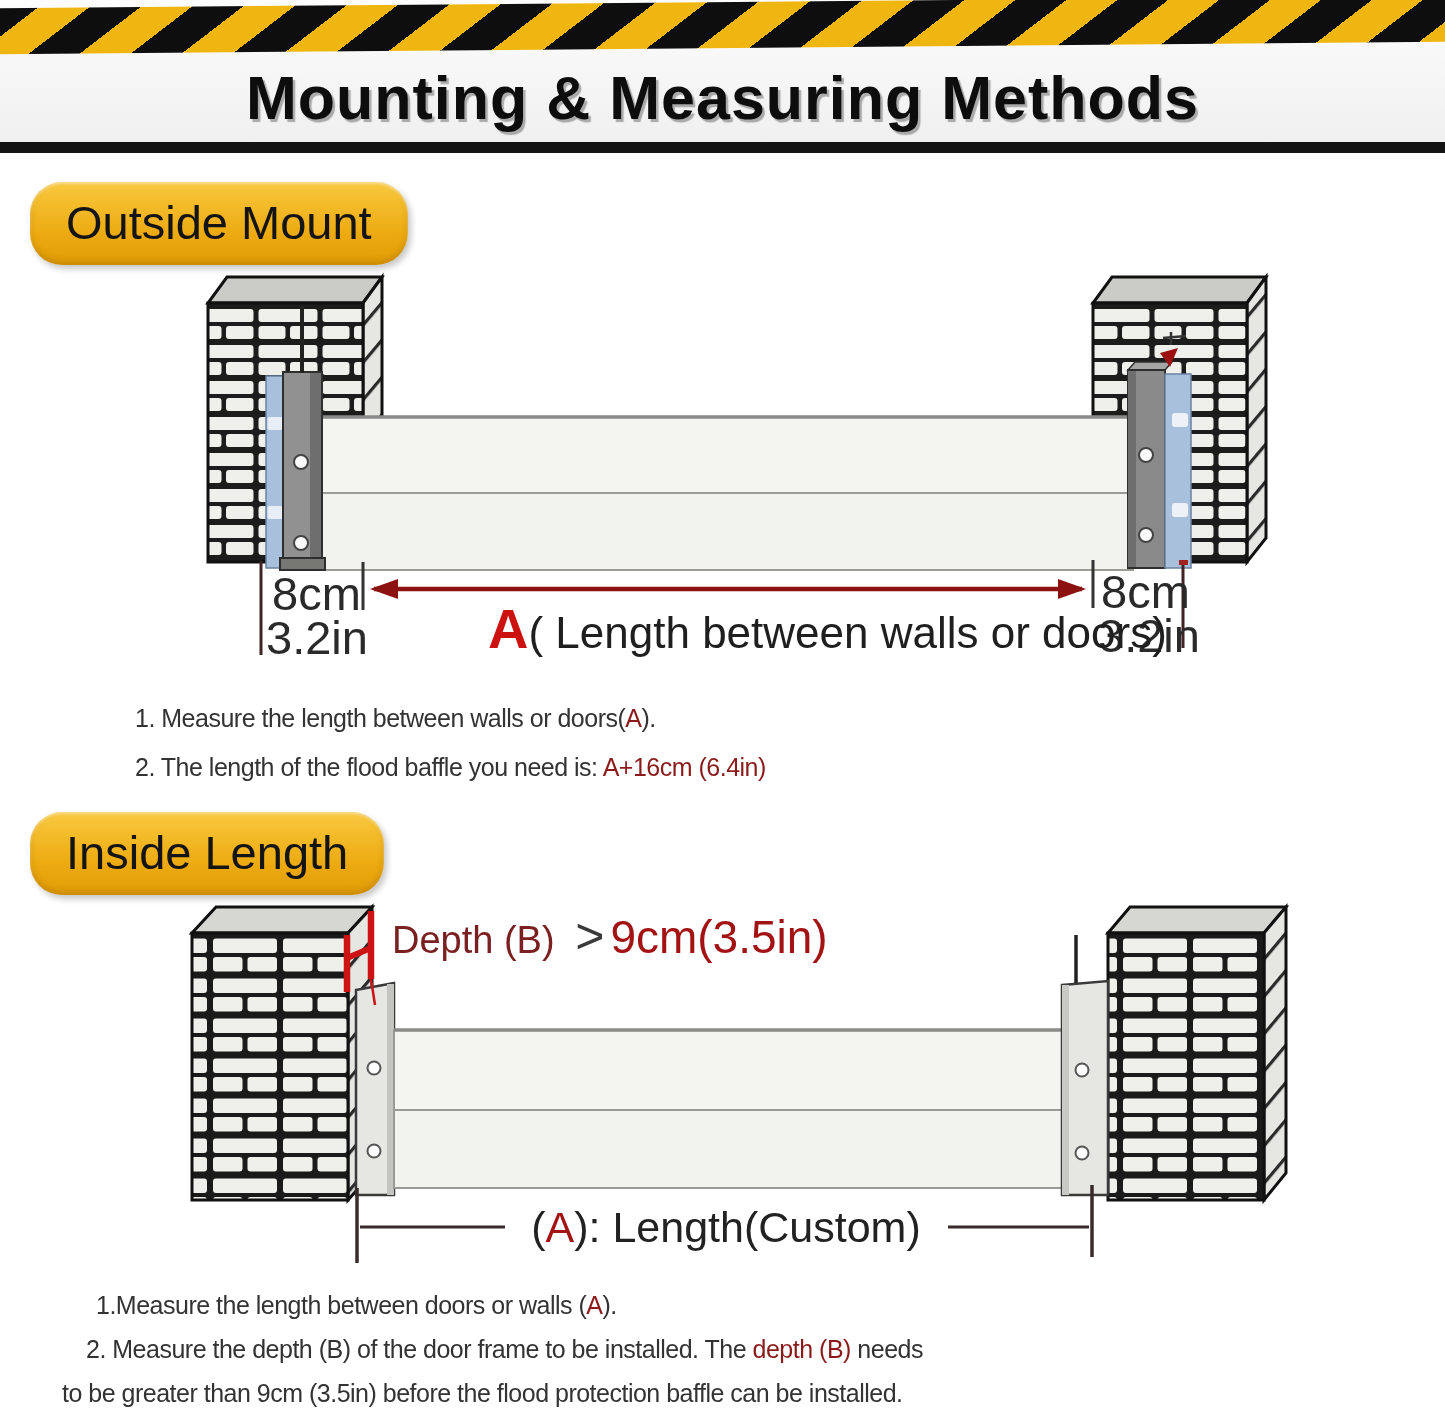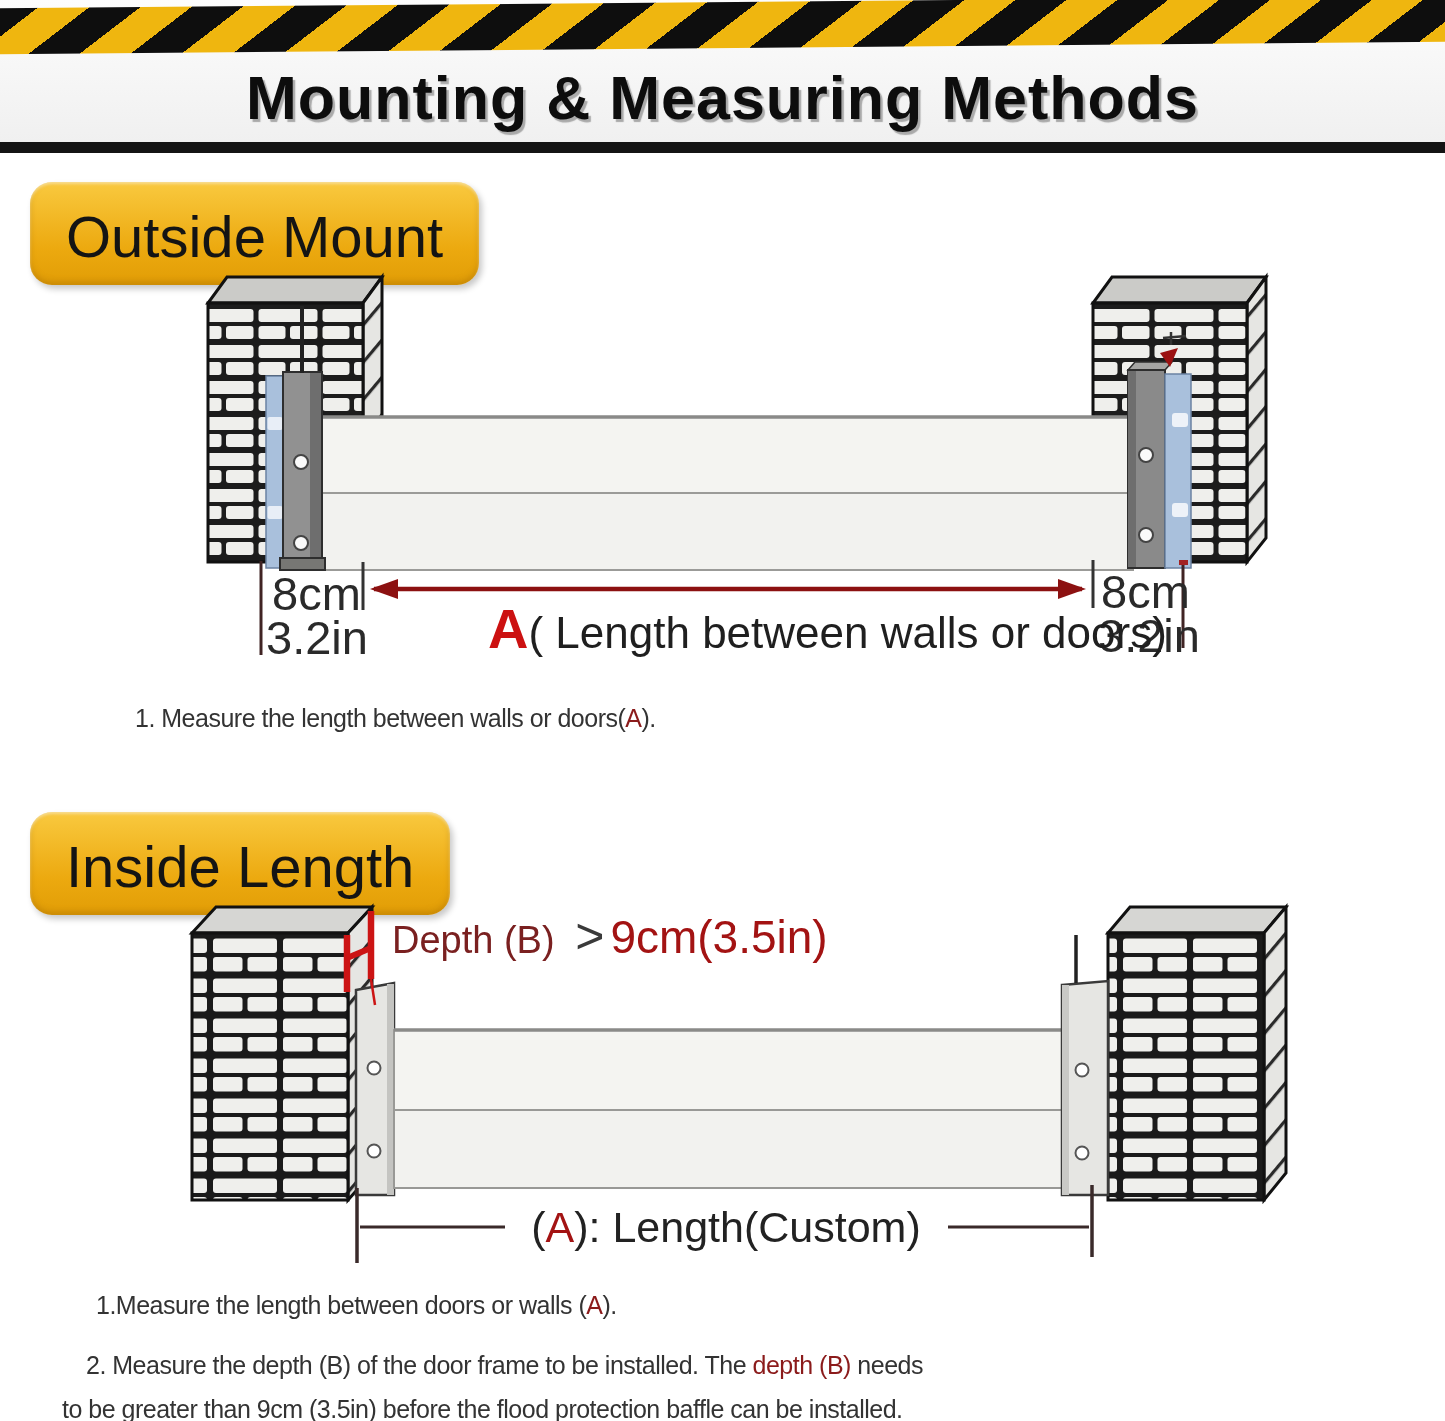--- a/index.html
+++ b/index.html
@@ -17,37 +17,37 @@
   }
   .page-title{
     position:absolute;top:52px;left:0;width:1445px;height:90px;
     text-align:center;font-size:61px;font-weight:bold;color:#0d0d0d;
     line-height:92px;letter-spacing:1px;
     text-shadow:2.5px 2.5px 1px rgba(110,110,110,.55);
   }
   .title-bar{position:absolute;top:142px;left:0;width:1445px;height:11px;background:#141414;}
   
   .badge{
-    position:absolute;left:30px;padding:21px 36px 15px 36px;
+    position:absolute;left:30px;padding:13px 36px 15px 36px;
     background:linear-gradient(180deg,#f9c93f 0%,#eca90f 65%,#e19d06 100%);
-    border-radius:22px;font-size:58px;color:#141414;
+    border-radius:32px;font-size:47px;color:#141414;
     box-shadow:3px 4px 6px rgba(0,0,0,.22), inset 0 2px 3px rgba(255,255,255,.45), inset 0 -3px 6px rgba(150,95,0,.35);
   }
   .badge-outside{top:182px;}
   .badge-inside{top:812px;}
   
   .svg-abs{position:absolute;left:0;}
   #svg-outside{top:270px;}
   #svg-inside{top:895px;}
   svg text{font-family:"Liberation Sans",sans-serif;}
   
   .steps{position:absolute;color:#333;font-size:25px;letter-spacing:-0.5px;white-space:nowrap;}
   .steps-outside{top:694px;left:135px;line-height:49px;}
   .steps-inside{top:1283px;left:62px;line-height:44px;}
-  .steps-inside .l1{margin-left:34px;margin-bottom:16px;}
+  .steps-inside .l1{margin-left:34px;}
   .steps-inside .l2{margin-left:24px;text-align:center;}
   .red{color:#8b1b1b;}
 </style>
 </head>
 <body>
 
 <div class="banner">
   <div class="hazard-clip">
     <div class="hazard"></div>
   </div>
@@ -129,20 +129,21 @@
     <text x="266" y="384" font-size="47" fill="#2a2a2a"><tspan>3.2in</tspan></text>
     <text x="1101" y="338" font-size="47" fill="#2a2a2a"><tspan>8cm</tspan></text>
     <text x="1098" y="382" font-size="47" fill="#2a2a2a"><tspan>3.2in</tspan></text>
 
     <text x="488" y="378"><tspan font-size="56" font-weight="bold" fill="#cc1111">A</tspan><tspan font-size="44" fill="#1f1f1f">( Length between walls or doors)</tspan></text>
   </g>
 </svg>
 
 <div class="steps steps-outside">
   <div><span>1. Measure the length between walls or doors(</span><span class="red">A</span><span>).</span></div>
+  <div><span>2. The length of the flood baffle you need is: </span><span class="red">A+16cm (6.4in)</span><span></span></div>
 </div>
 
 <div class="badge badge-inside">Inside Length</div>
 
 <svg id="svg-inside" class="svg-abs" width="1445" height="375" viewBox="0 0 1445 375">
   <defs>
     <pattern id="bricks2" patternUnits="userSpaceOnUse" width="70" height="40">
       <rect width="70" height="40" fill="#1a1a1a"></rect>
       <rect x="3" y="3.5" width="64" height="14.5" rx="3" fill="#efefec"></rect>
       <rect x="3" y="22" width="29.5" height="14.5" rx="3" fill="#efefec"></rect>

